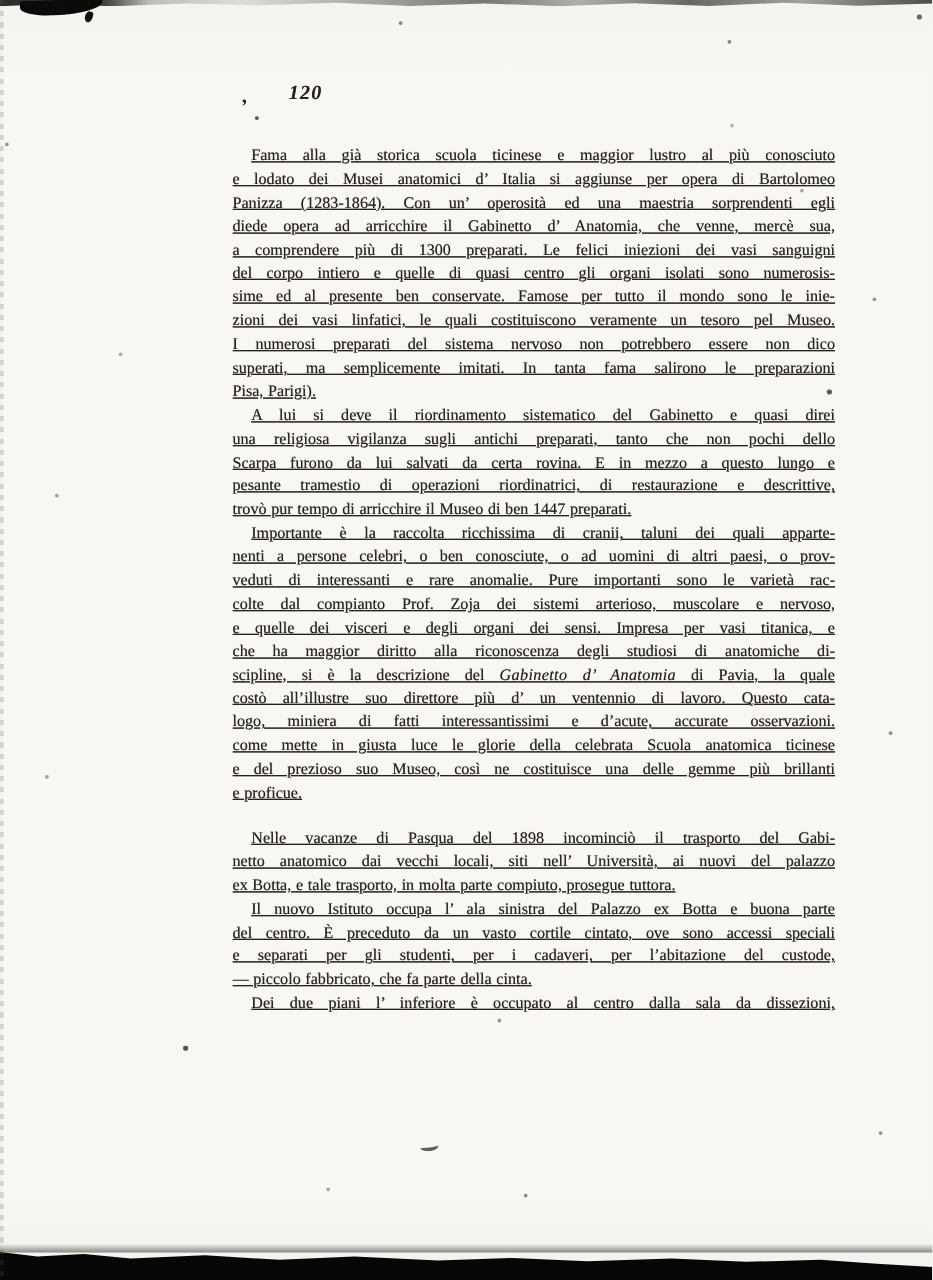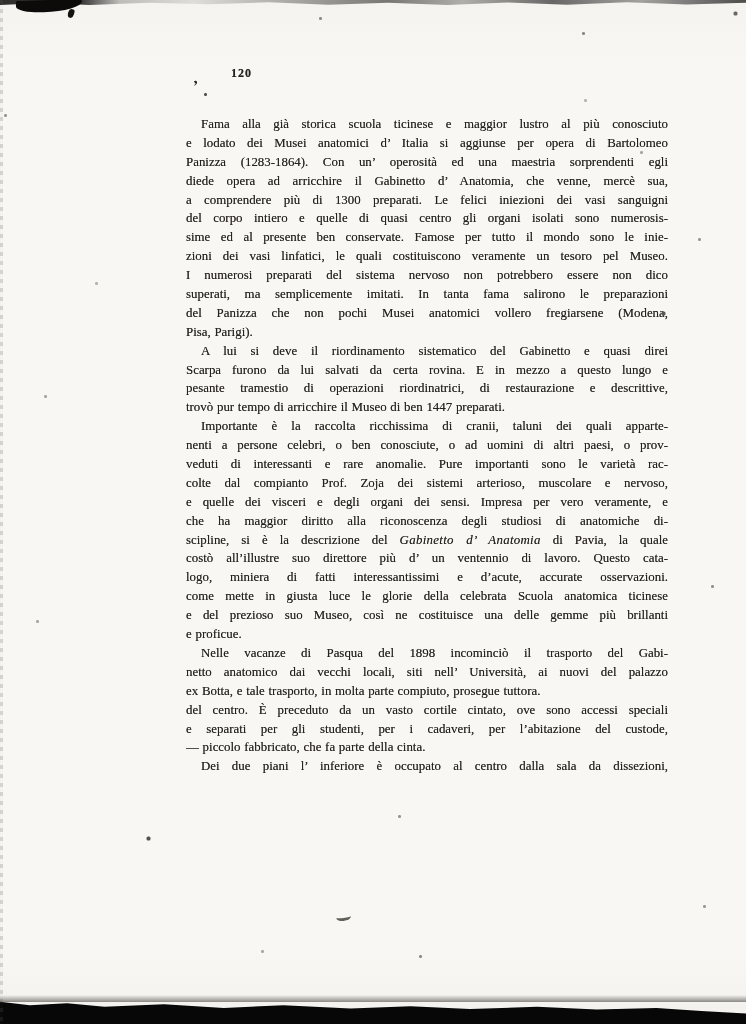--- a/index.html
+++ b/index.html
@@ -79,37 +79,39 @@
     position: absolute; left: 336px; top: 913px; width: 15px; height: 5px;
     border-bottom: 3px solid #4a453e;
     border-radius: 50%;
     transform: rotate(-7deg);
     opacity: 0.85;
   }
 
   
   .page-number {
     position: absolute; left: 231px; top: 66px;
-    font-size: 12px; font-weight: bold; letter-spacing: 1px;
+    font-size: 16px; font-weight: bold; letter-spacing: 1px;
     color: var(--ink, #26221e);
     text-shadow: 0 0 0.5px rgba(38,32,26,0.6);
+    font-style: italic;
   }
   .text-block {
     position: absolute; left: 186px; top: 115px; width: 482px;
     color: var(--ink, #26221e);
     font-size: 12.9px;
     word-spacing: 0.5px;
     text-shadow: 0 0 0.55px rgba(40,34,28,0.6);
   }
   .paragraph { margin: 0; }
-  .paragraph.gap { }
+  .paragraph.gap { margin-top: 17px; }
   .line {
     height: 18.9px; line-height: 18.9px;
     text-align: justify; text-align-last: justify;
     overflow: hidden;
+    text-decoration: underline;
   }
   .line.last { text-align-last: left; }
   .line.indent { text-indent: 15px; }
   .line i { letter-spacing: 0.3px; }
 </style>
 </head>
 <body style="--paper: #f7f6f3; --ink: #26221e; --scan-edge: #070707;">
 
 <div class="page">
 
@@ -125,49 +127,50 @@
         <div class="line indent"><span>Fama alla già storica scuola ticinese e maggior lustro al più conosciuto</span></div>
         <div class="line"><span>e lodato dei Musei anatomici d’ Italia si aggiunse per opera di Bartolomeo</span></div>
         <div class="line"><span>Panizza (1283-1864). Con un’ operosità ed una maestria sorprendenti egli</span></div>
         <div class="line"><span>diede opera ad arricchire il Gabinetto d’ Anatomia, che venne, mercè sua,</span></div>
         <div class="line"><span>a comprendere più di 1300 preparati. Le felici iniezioni dei vasi sanguigni</span></div>
         <div class="line"><span>del corpo intiero e quelle di quasi centro gli organi isolati sono numerosis-</span></div>
         <div class="line"><span>sime ed al presente ben conservate. Famose per tutto il mondo sono le inie-</span></div>
         <div class="line"><span>zioni dei vasi linfatici, le quali costituiscono veramente un tesoro pel Museo.</span></div>
         <div class="line"><span>I numerosi preparati del sistema nervoso non potrebbero essere non dico</span></div>
         <div class="line"><span>superati, ma semplicemente imitati. In tanta fama salirono le preparazioni</span></div>
-        <div class="line"><span>del Panizza che non pochi Musei anatomici vollero fregiarsene (Modena,</span></div>
         <div class="line last"><span>Pisa, Parigi).</span></div>
       </div>
       <div class="paragraph">
         <div class="line indent"><span>A lui si deve il riordinamento sistematico del Gabinetto e quasi direi</span></div>
+        <div class="line"><span>una religiosa vigilanza sugli antichi preparati, tanto che non pochi dello</span></div>
         <div class="line"><span>Scarpa furono da lui salvati da certa rovina. E in mezzo a questo lungo e</span></div>
         <div class="line"><span>pesante tramestio di operazioni riordinatrici, di restaurazione e descrittive,</span></div>
         <div class="line last"><span>trovò pur tempo di arricchire il Museo di ben 1447 preparati.</span></div>
       </div>
       <div class="paragraph">
         <div class="line indent"><span>Importante è la raccolta ricchissima di cranii, taluni dei quali apparte-</span></div>
         <div class="line"><span>nenti a persone celebri, o ben conosciute, o ad uomini di altri paesi, o prov-</span></div>
         <div class="line"><span>veduti di interessanti e rare anomalie. Pure importanti sono le varietà rac-</span></div>
         <div class="line"><span>colte dal compianto Prof. Zoja dei sistemi arterioso, muscolare e nervoso,</span></div>
-        <div class="line"><span>e quelle dei visceri e degli organi dei sensi. Impresa per vero veramente, e</span></div>
+        <div class="line"><span>e quelle dei visceri e degli organi dei sensi. Impresa per vasi titanica, e</span></div>
         <div class="line"><span>che ha maggior diritto alla riconoscenza degli studiosi di anatomiche di-</span></div>
         <div class="line"><span>scipline, si è la descrizione del </span><i>Gabinetto d’ Anatomia</i><span> di Pavia, la quale</span></div>
         <div class="line"><span>costò all’illustre suo direttore più d’ un ventennio di lavoro. Questo cata-</span></div>
         <div class="line"><span>logo, miniera di fatti interessantissimi e d’acute, accurate osservazioni.</span></div>
         <div class="line"><span>come mette in giusta luce le glorie della celebrata Scuola anatomica ticinese</span></div>
         <div class="line"><span>e del prezioso suo Museo, così ne costituisce una delle gemme più brillanti</span></div>
         <div class="line last"><span>e proficue.</span></div>
       </div>
       <div class="paragraph gap">
         <div class="line indent"><span>Nelle vacanze di Pasqua del 1898 incominciò il trasporto del Gabi-</span></div>
         <div class="line"><span>netto anatomico dai vecchi locali, siti nell’ Università, ai nuovi del palazzo</span></div>
         <div class="line last"><span>ex Botta, e tale trasporto, in molta parte compiuto, prosegue tuttora.</span></div>
       </div>
       <div class="paragraph">
+        <div class="line indent"><span>Il nuovo Istituto occupa l’ ala sinistra del Palazzo ex Botta e buona parte</span></div>
         <div class="line"><span>del centro. È preceduto da un vasto cortile cintato, ove sono accessi speciali</span></div>
         <div class="line"><span>e separati per gli studenti, per i cadaveri, per l’abitazione del custode,</span></div>
         <div class="line last"><span>— piccolo fabbricato, che fa parte della cinta.</span></div>
       </div>
       <div class="paragraph">
         <div class="line indent"><span>Dei due piani l’ inferiore è occupato al centro dalla sala da dissezioni,</span></div>
       </div>
     </div>
 
   <div class="squiggle"></div>

